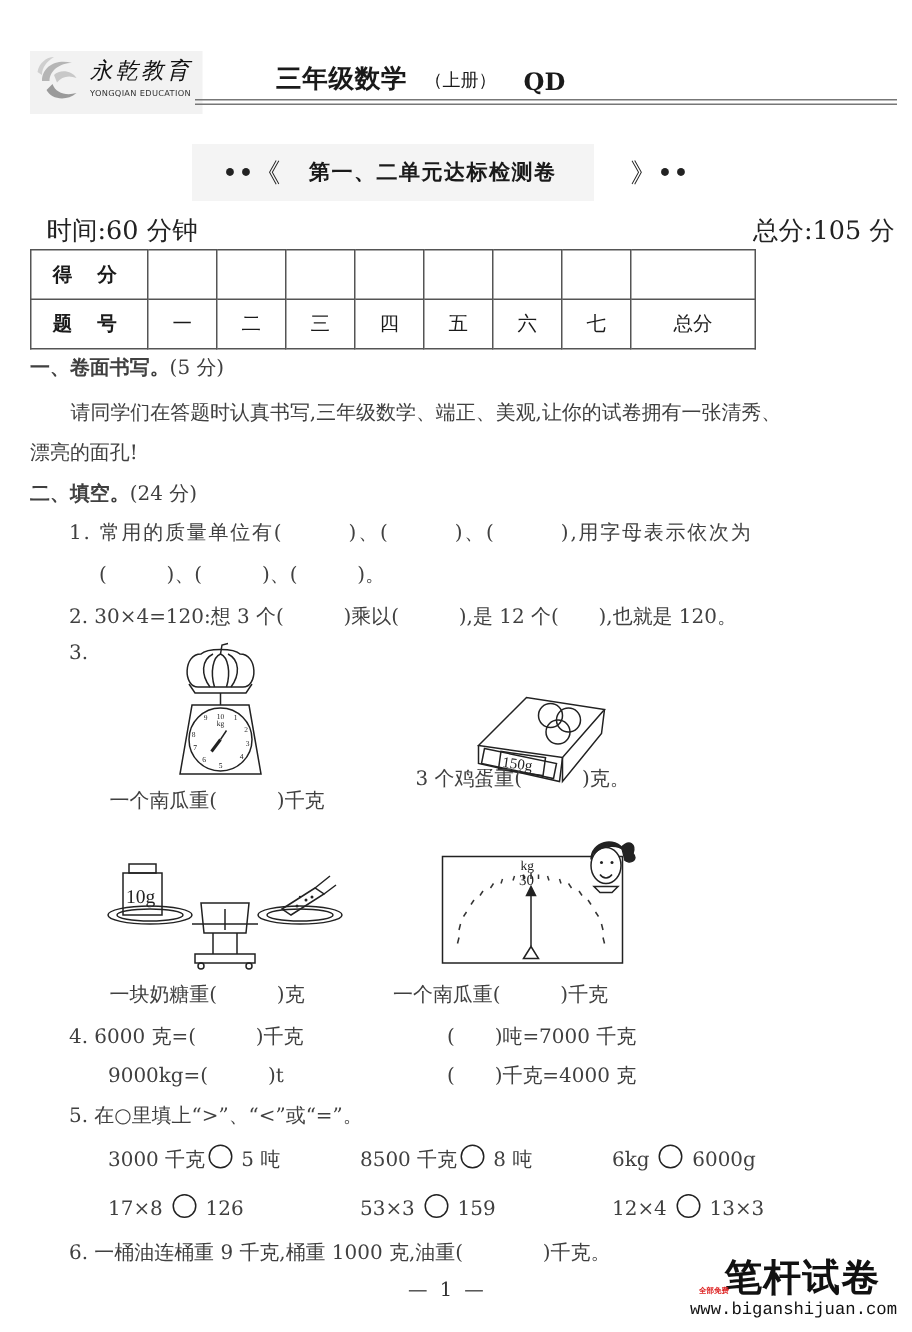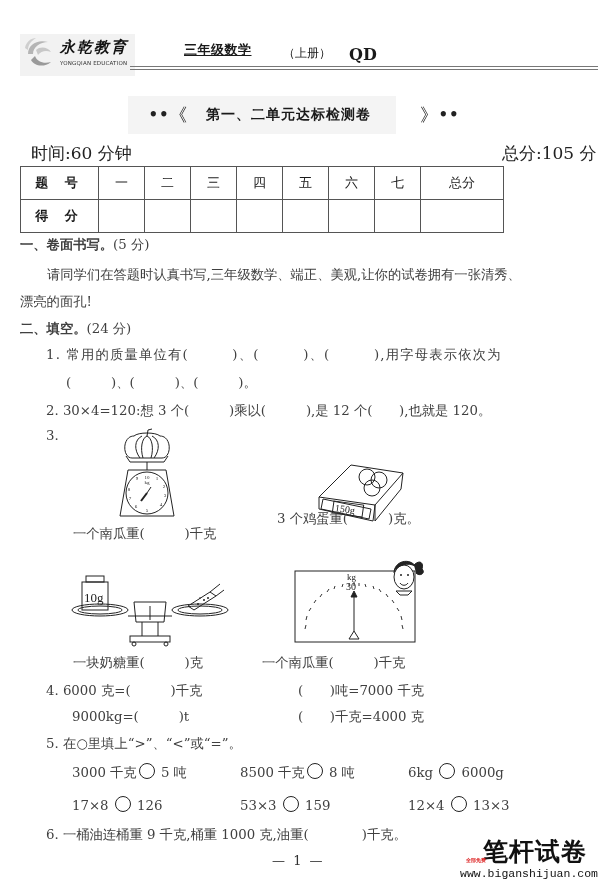--- a/index.html
+++ b/index.html
@@ -5,23 +5,23 @@
   html, body { margin:0; padding:0; background:#ffffff; }
   body { width:608px; height:888px; position:relative; overflow:hidden;
          font-family:"DejaVu Serif","Liberation Serif",serif; color:#1a1a1a; }
   .abs { position:absolute; }
   .sans { font-family:"DejaVu Sans","Liberation Sans",sans-serif; }
   .mono { font-family:"Liberation Mono","DejaVu Sans Mono",monospace; }
 
   
   .logo-wrap { left:20px; top:34px; width:115px; height:42px; background:#f2f2f2; }
   .logo-swirl { left:22px; top:36px; width:34px; height:34px; }
-  .logo-cn { left:60px; top:38px; font-size:15px; font-weight:bold; font-style:italic; letter-spacing:2px; color:#111; }
+  .logo-cn { left:60px; top:38px; font-size:15px; font-weight:normal; font-style:italic; letter-spacing:2px; color:#111; }
   .logo-en { left:60px; top:60px; font-size:5.5px; color:#333; letter-spacing:0.2px; }
-  .head-title { left:184px; top:41px; font-size:13px; font-weight:bold; letter-spacing:0.5px;text-decoration:underline; }
+  .head-title { left:184px; top:41px; font-size:17px; font-weight:bold; letter-spacing:0.5px; }
   .head-sub { left:283px; top:45px; font-size:12px; }
   .head-qd { left:349px; top:45px; font-size:16px;font-weight:bold; }
   .head-rule1 { left:130px; top:66px; width:468px; height:1px; background:#777; }
   .head-rule2 { left:130px; top:69px; width:468px; height:1px; background:#777; }
 
   .exam-title-bg { left:128px; top:96px; width:268px; height:38px; background:#f4f4f4; }
   .exam-title { left:206px; top:106px; font-size:14px; font-weight:bold; letter-spacing:1px; }
   .orn { font-size:18px; color:#222; }
 
   .meta { top:142px; font-size:17px; color:#222; }
@@ -64,40 +64,40 @@
 <div class="abs orn" style="left:148px;top:103px;">••《</div>
 <div class="abs exam-title sans">第一、二单元达标检测卷</div>
 <div class="abs orn" style="left:420px;top:103px;">》••</div>
 
 <div class="abs meta" style="left:31px;">时间:60 分钟</div>
 <div class="abs meta" style="left:502px;">总分:105 分</div>
 
 <table class="score sans">
   <tbody>
       <tr>
+    <td class="hdr">得 分</td>
+    <td></td>
+    <td></td>
+    <td></td>
+    <td></td>
+    <td></td>
+    <td></td>
+    <td></td>
+    <td class="tot"></td>
+  </tr>
+  <tr>
     <td class="hdr">题 号</td>
     <td>一</td>
     <td>二</td>
     <td>三</td>
     <td>四</td>
     <td>五</td>
     <td>六</td>
     <td>七</td>
     <td class="tot">总分</td>
-  </tr>
-  <tr>
-    <td class="hdr">得 分</td>
-    <td></td>
-    <td></td>
-    <td></td>
-    <td></td>
-    <td></td>
-    <td></td>
-    <td></td>
-    <td class="tot"></td>
   </tr>
 </tbody>
   </table>
 
 <div class="abs line" style="left:20px;top:236px;">
   <span class="sec sans">一、卷面书写。</span><span>(5 分)</span>
 </div>
 <div class="abs line" style="left:47px;top:266px;">请同学们在答题时认真书写,三年级数学、端正、美观,让你的试卷拥有一张清秀、</div>
 <div class="abs line" style="left:20px;top:293px;">漂亮的面孔!</div>
 

